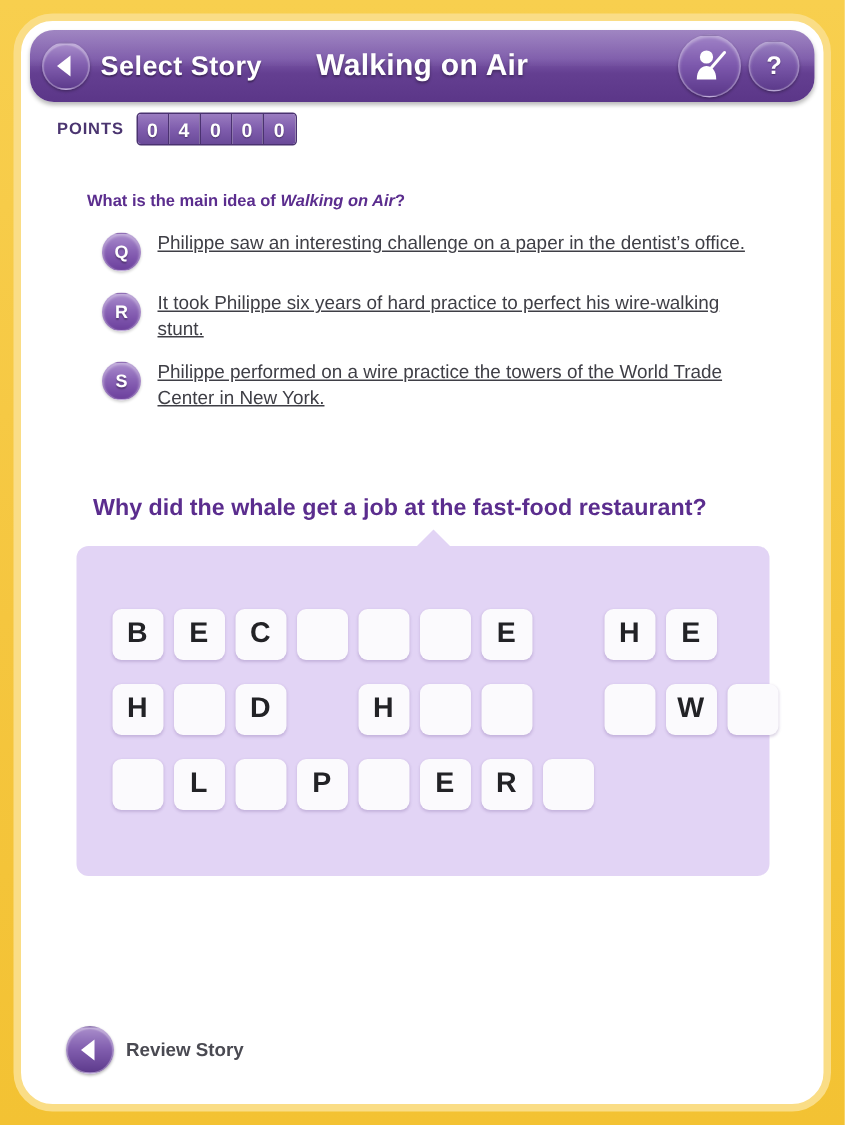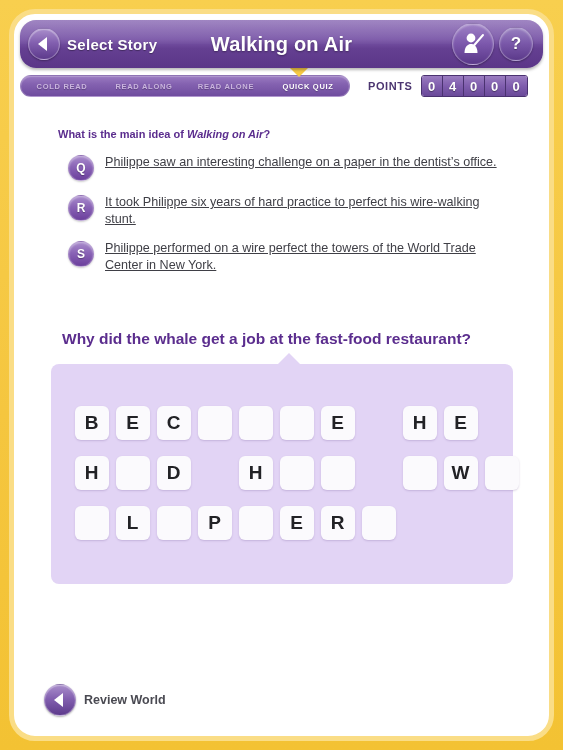--- a/index.html
+++ b/index.html
@@ -70,21 +70,21 @@
   }
   .chev {
     width: 0; height: 0;
     border-top: 7px solid transparent;
     border-bottom: 7px solid transparent;
     border-right: 9px solid #ffffff;
     margin-right: 3px;
   }
   .back-label {
     color: #ffffff;
-    font-size: 15px;
+    font-size: 18px;
     font-weight: bold;
     letter-spacing: 0.3px;
     white-space: nowrap;
     text-shadow: 0 1px 1px rgba(0,0,0,0.35);
   }
 
   .header-title {
     position: absolute;
     left: 0; right: 0; top: 0;
     height: 48px;
@@ -333,27 +333,20 @@
             <circle cx="11" cy="7" r="4.4" fill="#ffffff"></circle>
             <path d="M4.5 22 C4.5 15.5 8 13 11 13 C14 13 17.5 15.5 17.5 22 Z" fill="#ffffff"></path>
             <path d="M13.5 15 L23 4" stroke="#ffffff" stroke-width="2" stroke-linecap="round"></path>
           </svg>
         </div>
         <div class="help-btn">?</div>
       </div>
     </div>
 
     <div class="subbar">
-      <div class="tabs">
-        <div class="tab">COLD READ</div>
-        <div class="tab">READ ALONG</div>
-        <div class="tab">READ ALONE</div>
-        <div class="tab active">QUICK QUIZ</div>
-        <div class="tab-marker"></div>
-      </div>
       <div class="points-label">POINTS</div>
       <div class="points-boxes">
         <div class="pdigit">0</div>
         <div class="pdigit">4</div>
         <div class="pdigit">0</div>
         <div class="pdigit">0</div>
         <div class="pdigit">0</div>
       </div>
     </div>
 
@@ -367,21 +360,21 @@
         <div class="option">
           <div class="badge">Q</div>
           <div class="option-text">Philippe saw an interesting challenge on a paper in the dentist’s office.</div>
         </div>
         <div class="option">
           <div class="badge">R</div>
           <div class="option-text">It took Philippe six years of hard practice to perfect his wire-walking stunt.</div>
         </div>
         <div class="option">
           <div class="badge">S</div>
-          <div class="option-text">Philippe performed on a wire perfect the towers of the World Trade Center in New York.</div>
+          <div class="option-text">Philippe performed on a wire practice the towers of the World Trade Center in New York.</div>
         </div>
       </div>
 
       <div class="riddle-heading">Why did the whale get a job at the fast-food restaurant?</div>
 
       <div class="puzzle-wrap">
         <div class="puzzle-notch"></div>
         <div class="puzzle-panel">
           <div class="tile-row">
               <div class="tile">B</div>
@@ -418,18 +411,18 @@
               <div class="tile">R</div>
               <div class="tile"></div>
             </div>
         </div>
       </div>
 
       <div class="footer-btn">
         <div class="circ-btn">
           <div class="chev"></div>
         </div>
-        <span class="footer-label">Review World</span>
+        <span class="footer-label">Review Story</span>
       </div>
 
     </div>
   </div>
 </div>
 
 </body></html>

